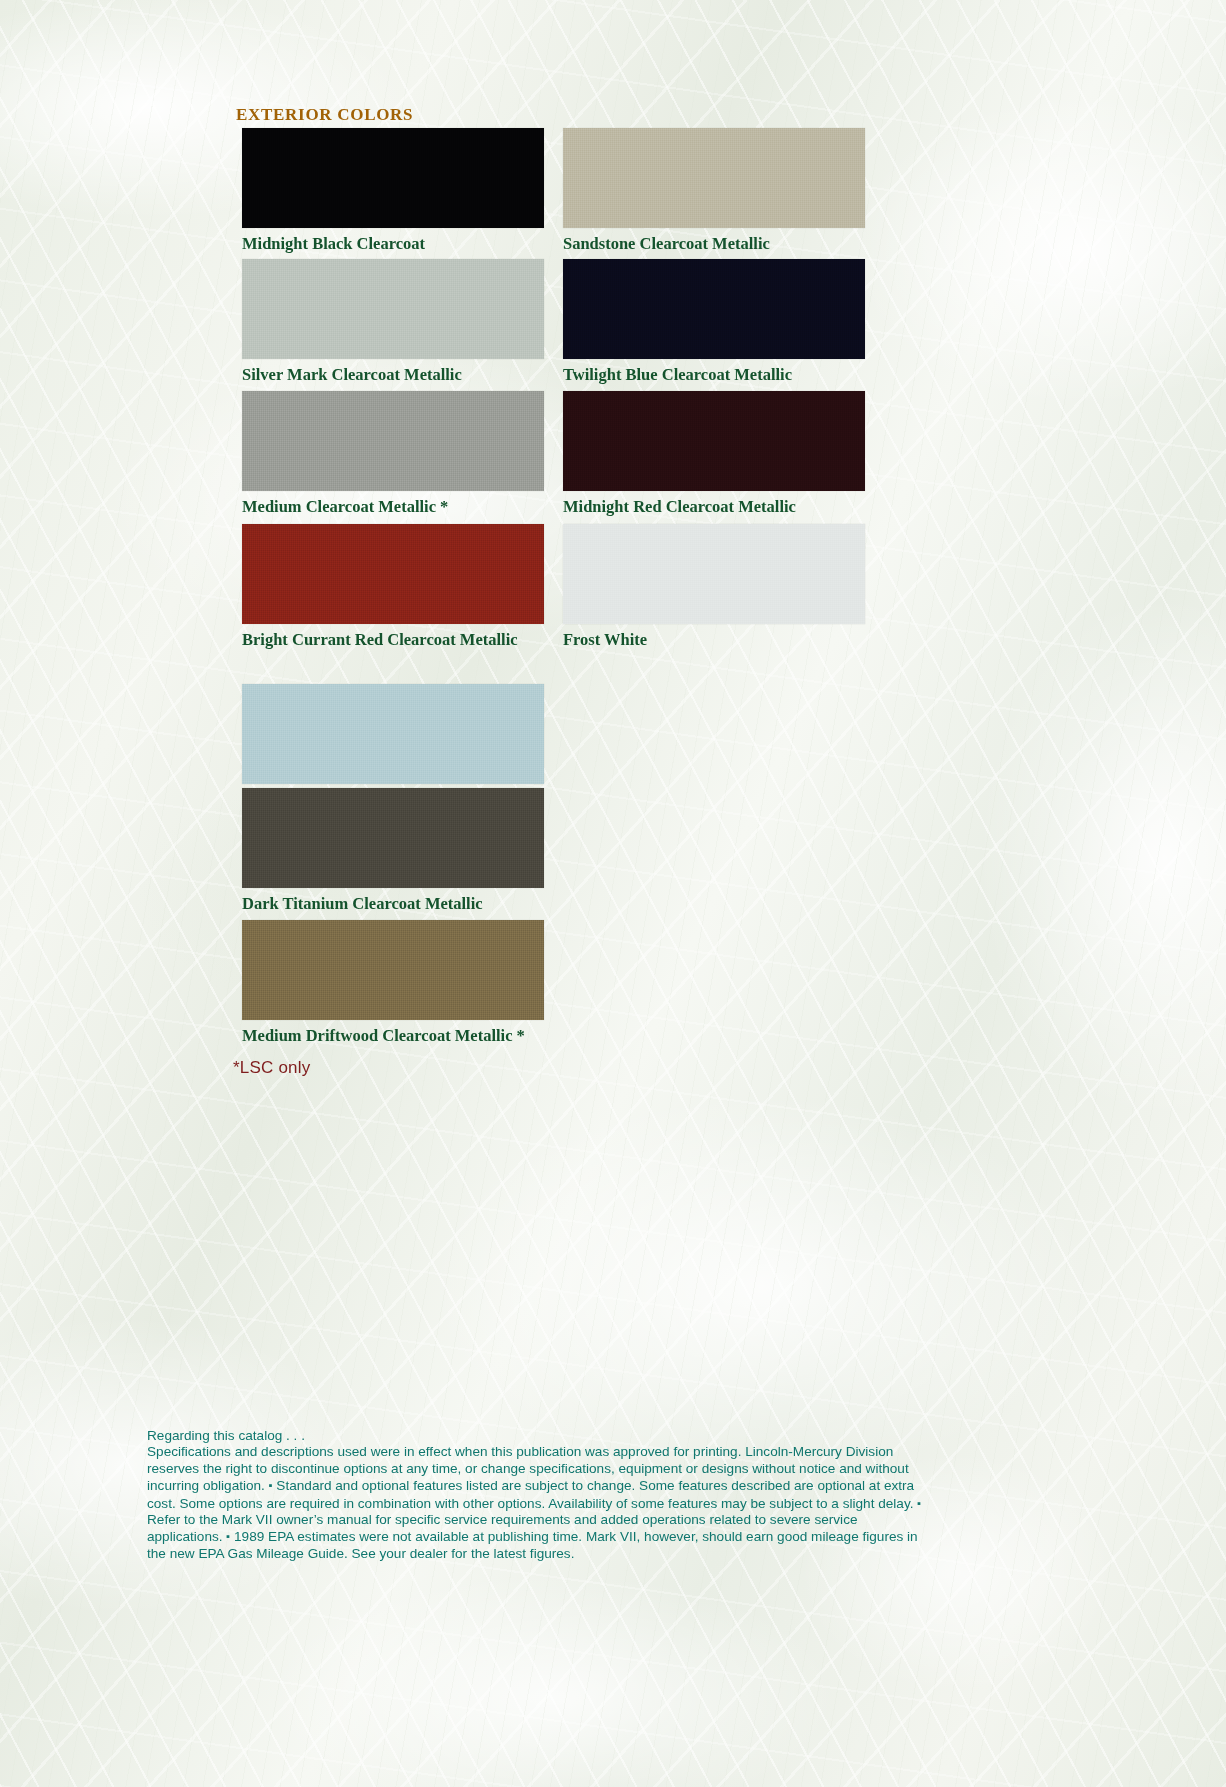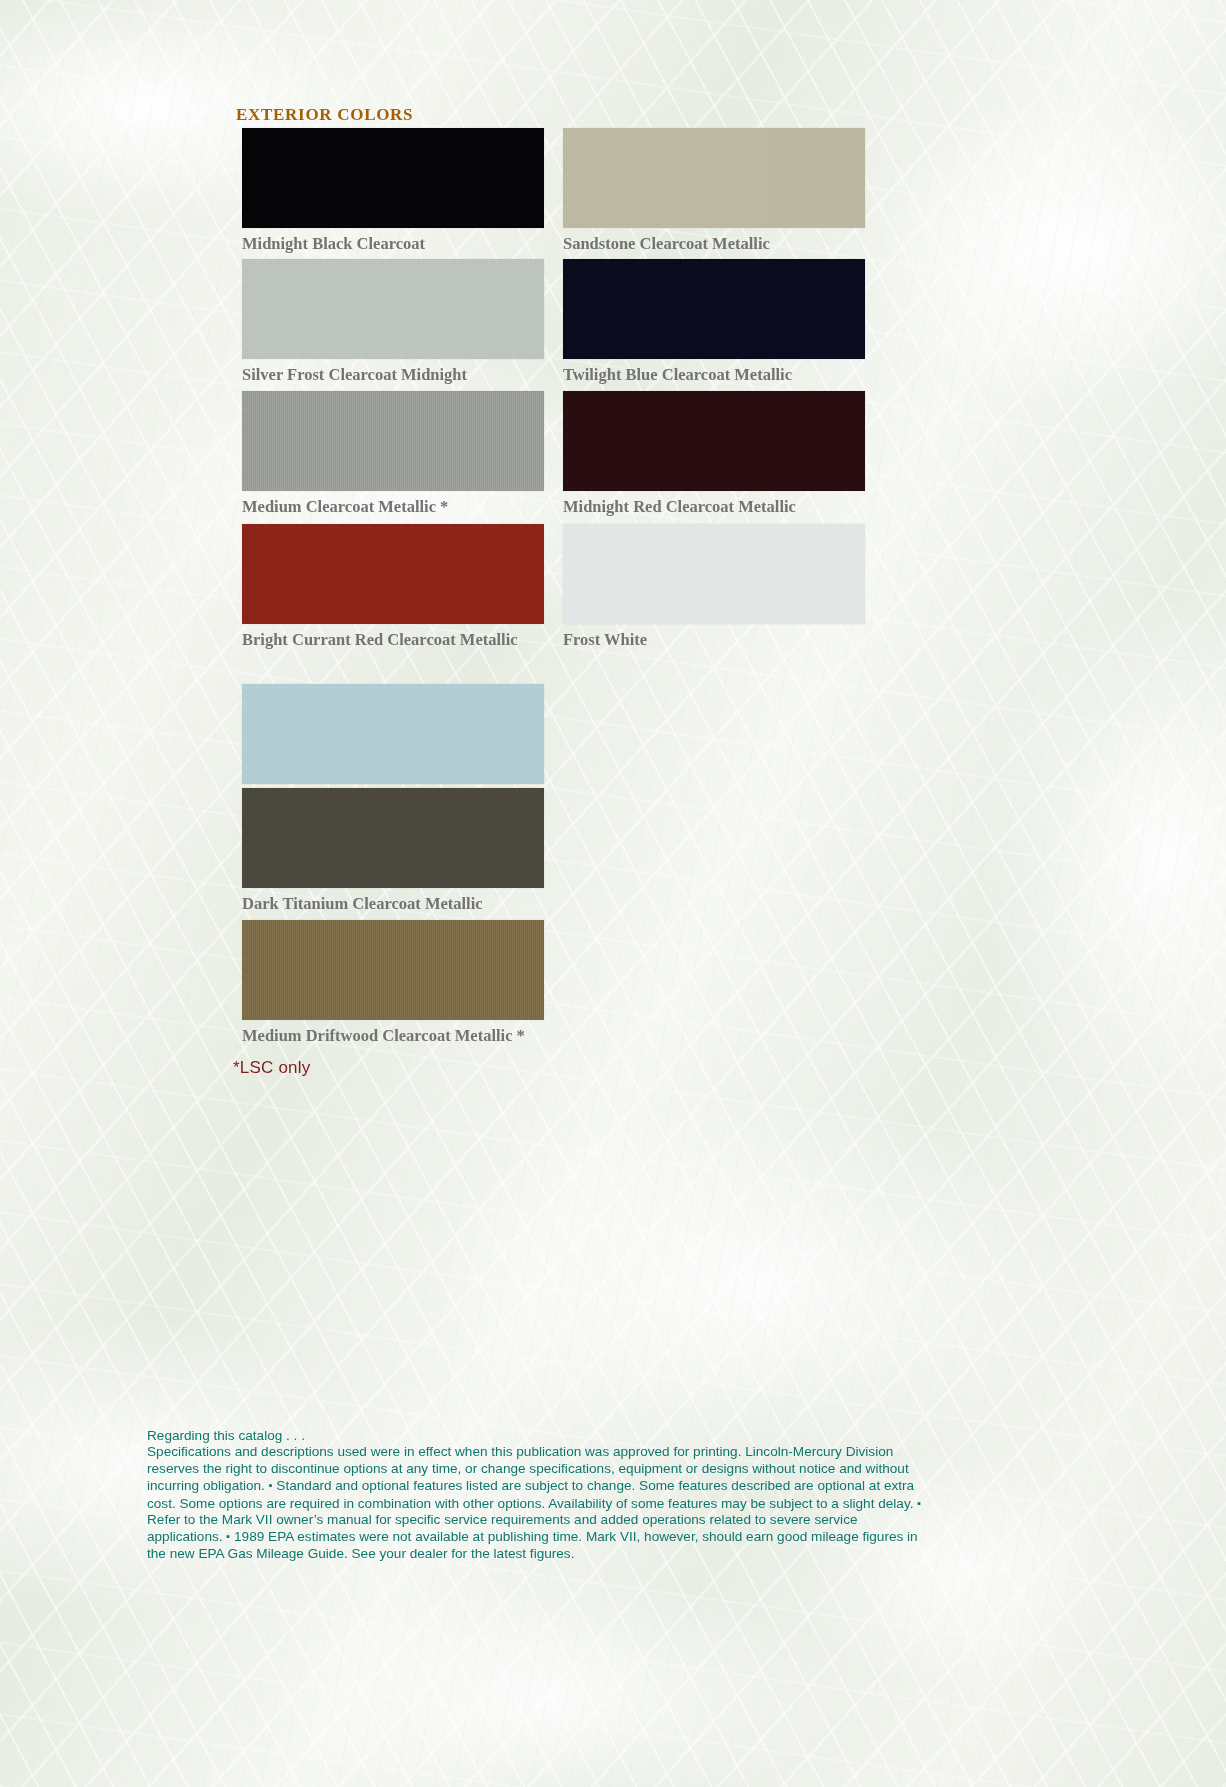--- a/index.html
+++ b/index.html
@@ -86,21 +86,21 @@
     background-image:
       repeating-linear-gradient(90deg, rgba(255,255,255,0.05) 0 1px, rgba(0,0,0,0.04) 1px 2px),
       repeating-linear-gradient(0deg,  rgba(255,255,255,0.035) 0 1px, rgba(0,0,0,0.03) 1px 2px);
     mix-blend-mode: overlay;
     pointer-events: none;
   }
   .swatch-label {
     font-family: "Liberation Serif", serif;
     font-weight: bold;
     font-size: 16.5px;
-    color: #737373;
+    color: #14532d;
     margin-top: 6px;
     white-space: nowrap;
   }
 
   #footnote-lsc {
     position: absolute;
     left: 233px;
     top: 1058px;
     font-family: "Liberation Sans", sans-serif;
     font-size: 17px;
@@ -143,21 +143,21 @@
       <div class="swatch-cell" style="left: 0px; top: 0px;">
         <div class="swatch-chip" style="background-color: rgb(5, 5, 7);"></div>
         <div class="swatch-label">Midnight Black Clearcoat</div>
       </div>
       <div class="swatch-cell" style="left: 321px; top: 0px;">
         <div class="swatch-chip" style="background-color: rgb(189, 184, 163);"></div>
         <div class="swatch-label">Sandstone Clearcoat Metallic</div>
       </div>
       <div class="swatch-cell" style="left: 0px; top: 131px;">
         <div class="swatch-chip" style="background-color: rgb(188, 196, 189);"></div>
-        <div class="swatch-label">Silver Frost Clearcoat Midnight</div>
+        <div class="swatch-label">Silver Mark Clearcoat Metallic</div>
       </div>
       <div class="swatch-cell" style="left: 321px; top: 131px;">
         <div class="swatch-chip" style="background-color: rgb(10, 11, 28);"></div>
         <div class="swatch-label">Twilight Blue Clearcoat Metallic</div>
       </div>
       <div class="swatch-cell" style="left: 0px; top: 263px;">
         <div class="swatch-chip" style="background-color: rgb(154, 157, 151);"></div>
         <div class="swatch-label">Medium Clearcoat Metallic *</div>
       </div>
       <div class="swatch-cell" style="left: 321px; top: 263px;">

